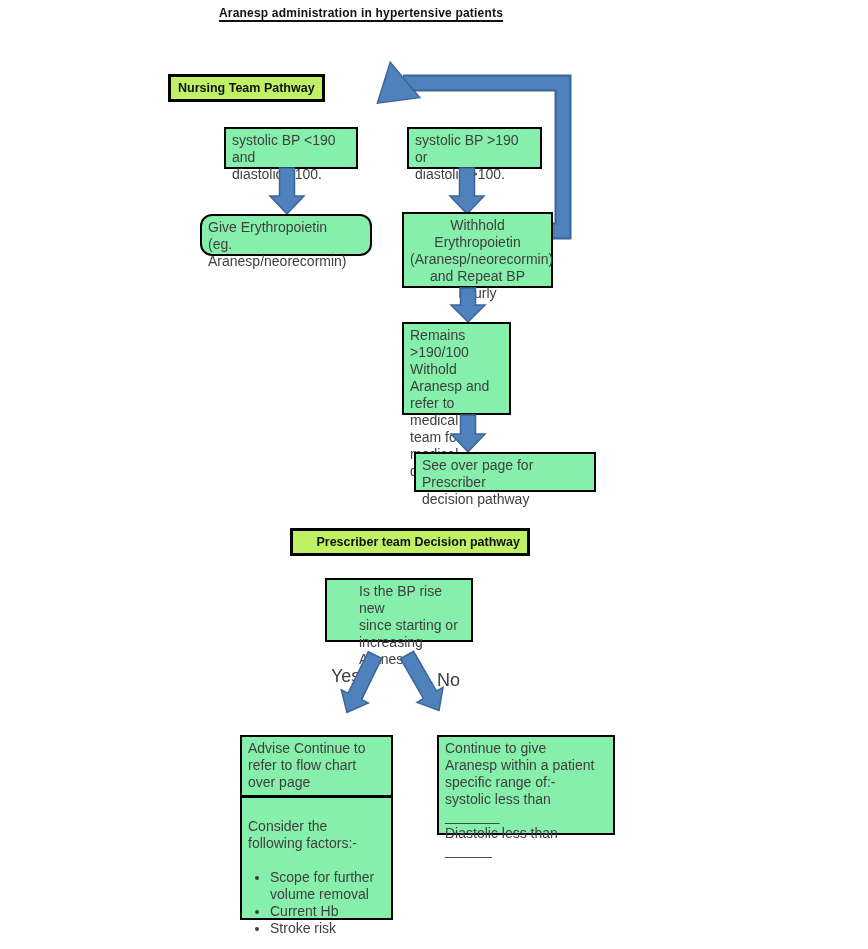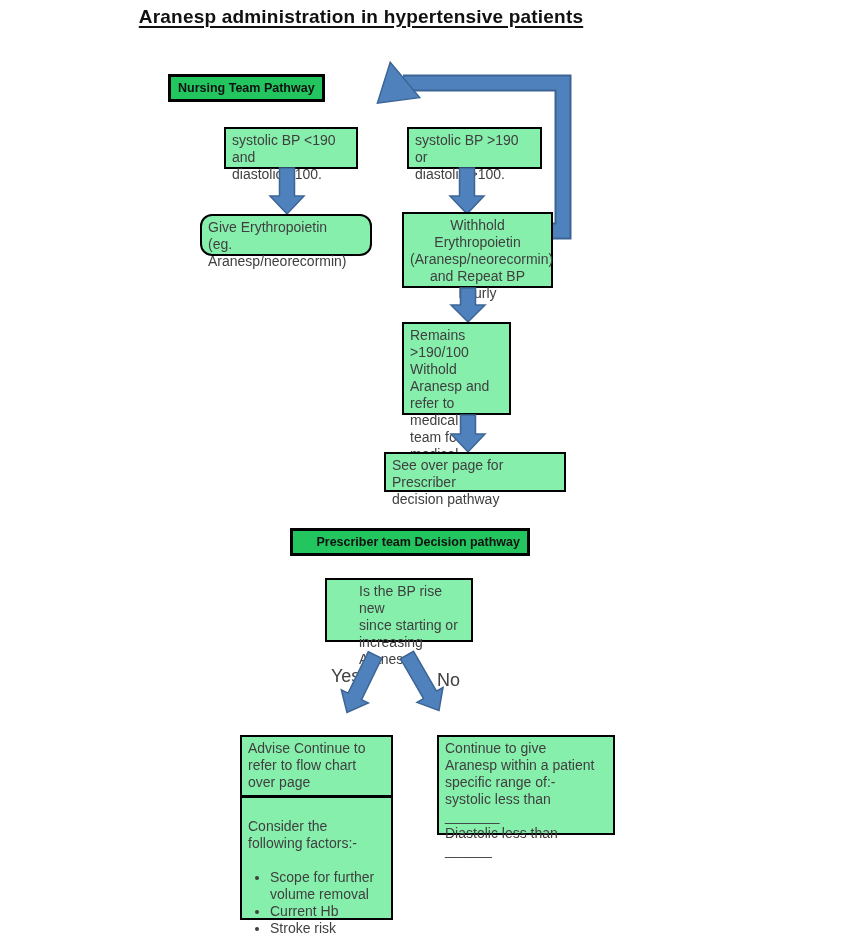--- a/index.html
+++ b/index.html
@@ -18,21 +18,21 @@
     width: 868px;
     height: 949px;
     background: var(--background);
     overflow: hidden;
   }
 
   .page-title {
     position: absolute;
     left: 0; top: 6px; width: 722px;
     text-align: center;
-    font-size: 19px;
+    font-size: 12px;
     font-weight: bold;
     color: #111;
     text-decoration: underline;
     text-decoration-thickness: 2px;
     text-underline-offset: 3px;
     letter-spacing: 0.2px;
   }
 
   .box {
     position: absolute;
@@ -41,21 +41,21 @@
     padding: 3px 6px;
     font-size: 14px;
     line-height: 17px;
     color: var(--text);
     white-space: pre-line;
   }
 
   .header-box {
     position: absolute;
     border: 3px solid var(--box-border);
-    background: #22c55e;
+    background: #bef264;
     display: flex;
     align-items: center;
     padding: 2px 7px;
     font-size: 12.5px;
     font-weight: bold;
     color: #111;
     white-space: nowrap;
   }
 
   .flow-label {
@@ -120,21 +120,21 @@
   <div class="box" style="left:402px; top:322px; width:109px; height:93px;">Remains &gt;190/100
 Withold Aranesp and
 refer to medical
 team for medical
 decision</div>
 
   <svg class="arrow" style="left:451px; top:415px;" width="34" height="37">
     <polygon points="9.5,0 24.5,0 24.5,19 34,19 17,37 0,19 9.5,19"></polygon>
   </svg>
 
-  <div class="box" style="left:384px; top:452px; width:182px; height:40px;">See over page for Prescriber
+  <div class="box" style="left:414px; top:452px; width:182px; height:40px;">See over page for Prescriber
 decision pathway</div>
 
   <div class="header-box" style="left:290px; top:528px; width:240px; height:28px;justify-content:flex-end;">
     <span>Prescriber team Decision pathway</span>
   </div>
 
   <div class="box" style="left:325px; top:578px; width:148px; height:64px;padding-left:32px;">Is the BP rise new
 since starting or
 increasing Aranesp</div>
 

